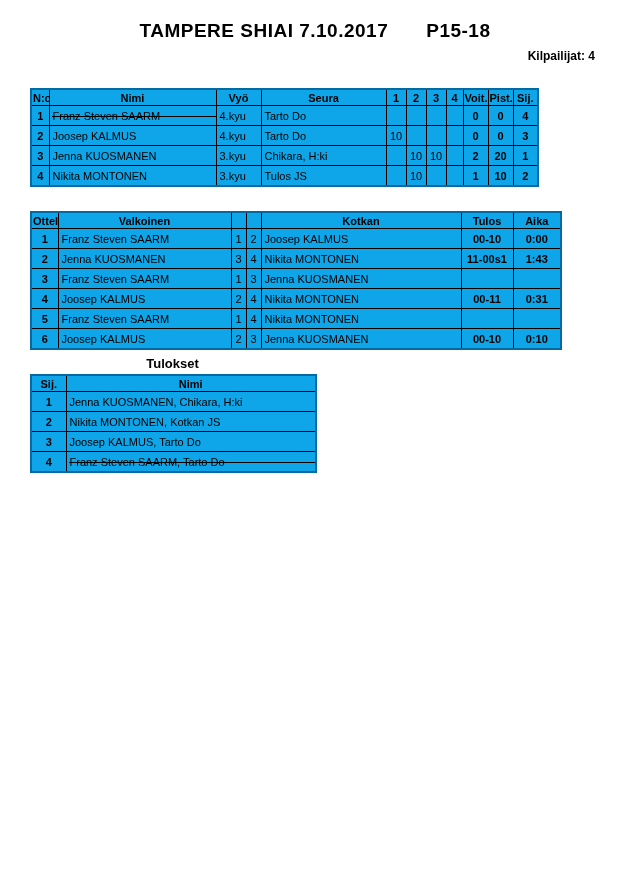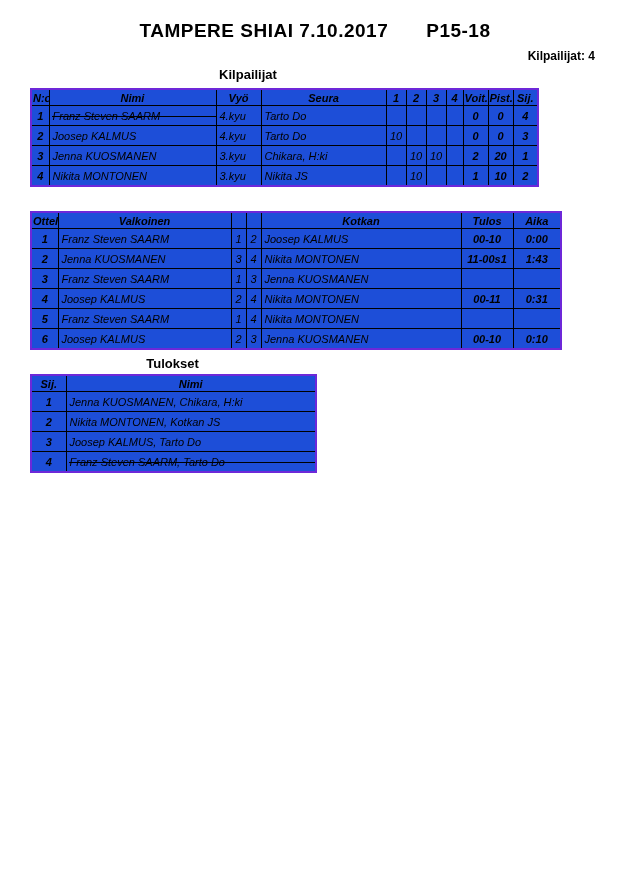--- a/index.html
+++ b/index.html
@@ -17,21 +17,21 @@
   }
   .sec-heading{
     position:absolute;text-align:center;font-size:13px;font-weight:bold;
   }
   #h-kilpailijat{top:67px;left:30px;width:436px;}
   #h-ottelut{top:192px;left:30px;width:440px;}
   #h-tulokset{top:356px;left:30px;width:285px;}
 
   table.tbl{
     position:absolute;border-collapse:collapse;table-layout:fixed;
-    border:2px solid #6d28d9;background:#1d4ed8;font-style:italic;
+    border:2px solid #0369a1;background:#0ea5e9;
   }
   #t-kilpailijat{top:88px;left:30px;width:507px;}
   #t-ottelut{top:211px;left:30px;width:530px;}
   #t-tulokset{top:374px;left:30px;width:285px;}
 
   .tbl th,.tbl td{
     border:1px solid #000;font-size:11px;padding:0 3px;
     overflow:hidden;white-space:nowrap;vertical-align:middle;
   }
   .tbl th{height:15px;font-weight:bold;text-align:center;padding:0 1px;}
@@ -50,21 +50,20 @@
 <body>
 
 <div class="page">
 
   <div class="title">
     <span>TAMPERE SHIAI 7.10.2017</span><span class="gap"></span><span>P15-18</span>
   </div>
 
   <div class="count">Kilpailijat: 4</div>
 
-  <div class="sec-heading" id="h-kilpailijat">Kilpailijat</div>
 
   <table class="tbl" id="t-kilpailijat">
     <colgroup>
       <col style="width:18px">
         <col style="width:167px">
         <col style="width:45px">
         <col style="width:125px">
       <col style="width:20px">
         <col style="width:20px">
         <col style="width:20px">
@@ -123,21 +122,21 @@
       <td class="c">10</td>
       <td class="c"></td>
       <td class="c b">2</td>
       <td class="c b">20</td>
       <td class="c b">1</td>
     </tr>
     <tr>
       <td class="c b">4</td>
       <td class="l">Nikita MONTONEN</td>
       <td class="l">3.kyu</td>
-      <td class="l">Nikita JS</td>
+      <td class="l">Tulos JS</td>
       <td class="c"></td>
       <td class="c">10</td>
       <td class="c"></td>
       <td class="c"></td>
       <td class="c b">1</td>
       <td class="c b">10</td>
       <td class="c b">2</td>
     </tr>
   </tbody>
     </table>

